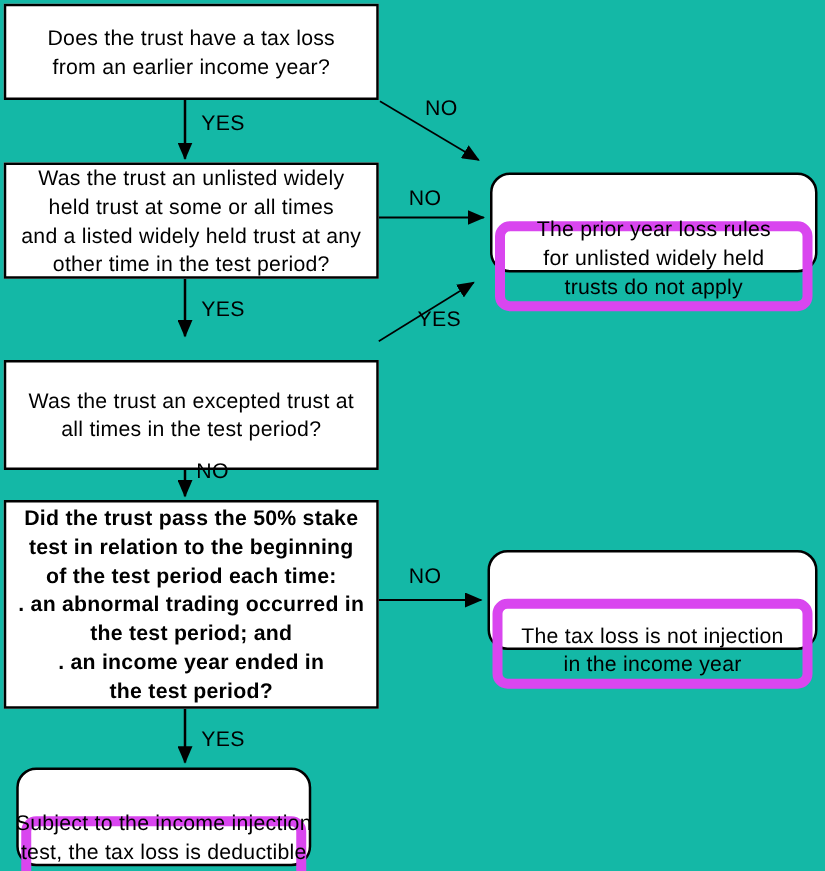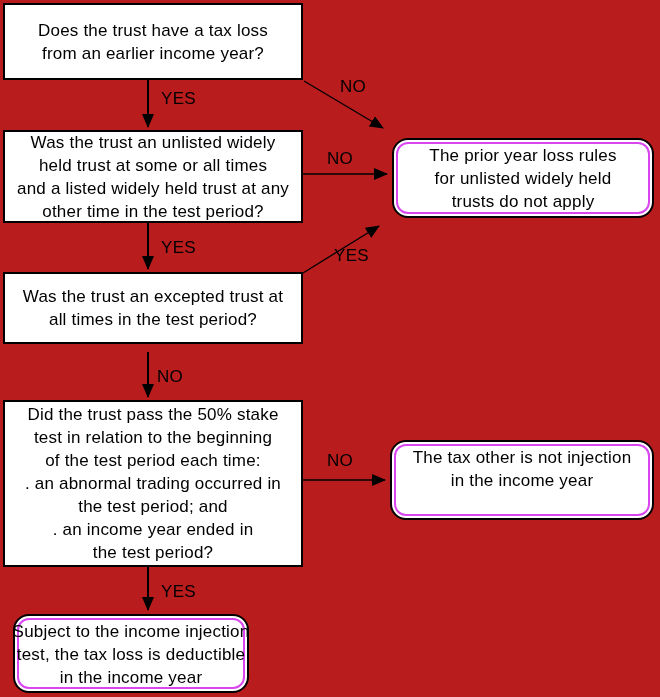--- a/index.html
+++ b/index.html
@@ -4,21 +4,21 @@
 <style>
   html, body {
     margin: 0;
     padding: 0;
     background: #ffffff;
   }
   .stage {
     position: relative;
     width: 660px;
     height: 697px;
-    background: #b91c1c;
+    background: #14b8a6;
     font-family: "Liberation Sans", "DejaVu Sans", sans-serif;
     color: #000000;
     overflow: hidden;
   }
   .edges-layer {
     position: absolute;
     left: 0; top: 0;
     width: 660px; height: 697px;
     pointer-events: none;
   }
@@ -36,47 +36,48 @@
     box-sizing: border-box;
     border: 2px solid #000000;
     border-radius: 16px;
     background: #ffffff;
     padding: 2px;
   }
   .terminal-inner {
     box-sizing: border-box;
     width: 100%;
     height: 100%;
-    border: 2px solid #d946ef;
+    border: 8px solid #d946ef;
     border-radius: 12px;
     display: flex;
     flex-direction: column;
     align-items: center;
-    justify-content: flex-start;
+    justify-content: flex-end;
+    margin-top: 35px;
   }
   .node-text {
     font-size: 17px;
     line-height: 23px;
     letter-spacing: 0.2px;
     text-align: center;
     white-space: pre;
   }
   .edge-label {
     position: absolute;
     font-size: 17px;
     line-height: 18px;
     letter-spacing: 0.3px;
     white-space: nowrap;
   }
   .uline { }
   
   #node-q1 { left: 3px;   top: 3px;   width: 300px; height: 77px; }
   #node-q2 { left: 3px;   top: 130px; width: 300px; height: 93px; }
-  #node-q3 { left: 3px;   top: 272px; width: 300px; height: 72px; }
-  #node-q4 { left: 3px;   top: 400px; width: 300px; height: 167px; }
+  #node-q3 { left: 3px;   top: 288px; width: 300px; height: 88px; }
+  #node-q4 { left: 3px;   top: 400px; width: 300px; height: 167px; font-weight: bold; }
   #node-rules-not-apply   { left: 392px; top: 138px; width: 262px; height: 80px; }
   #node-not-deductible    { left: 390px; top: 440px; width: 264px; height: 80px; }
   #node-deductible        { left: 13px;  top: 614px; width: 236px; height: 79px; }
   
   #label-q1-yes { left: 161px; top: 90px;  }
   #label-q1-no  { left: 340px; top: 78px;  }
   #label-q2-no  { left: 327px; top: 150px; }
   #label-q2-yes { left: 161px; top: 239px; }
   #label-q3-yes { left: 334px; top: 247px; }
   #label-q3-no  { left: 157px; top: 368px; }
@@ -134,21 +135,21 @@
   <div class="terminal" id="node-rules-not-apply">
     <div class="terminal-inner">
       <div class="node-text">The prior year loss rules
 for unlisted widely held
 trusts do not apply</div>
     </div>
   </div>
 
   <div class="terminal" id="node-not-deductible">
     <div class="terminal-inner">
-      <div class="node-text"><span>The tax other is </span><span class="uline">not</span><span> injection</span></div>
+      <div class="node-text"><span>The tax loss is </span><span class="uline">not</span><span> injection</span></div>
       <div class="node-text">in the income year</div>
     </div>
   </div>
 
   <div class="terminal" id="node-deductible">
     <div class="terminal-inner">
       <div class="node-text">Subject to the income injection
 test, the tax loss is deductible
 in the income year</div>
     </div>

